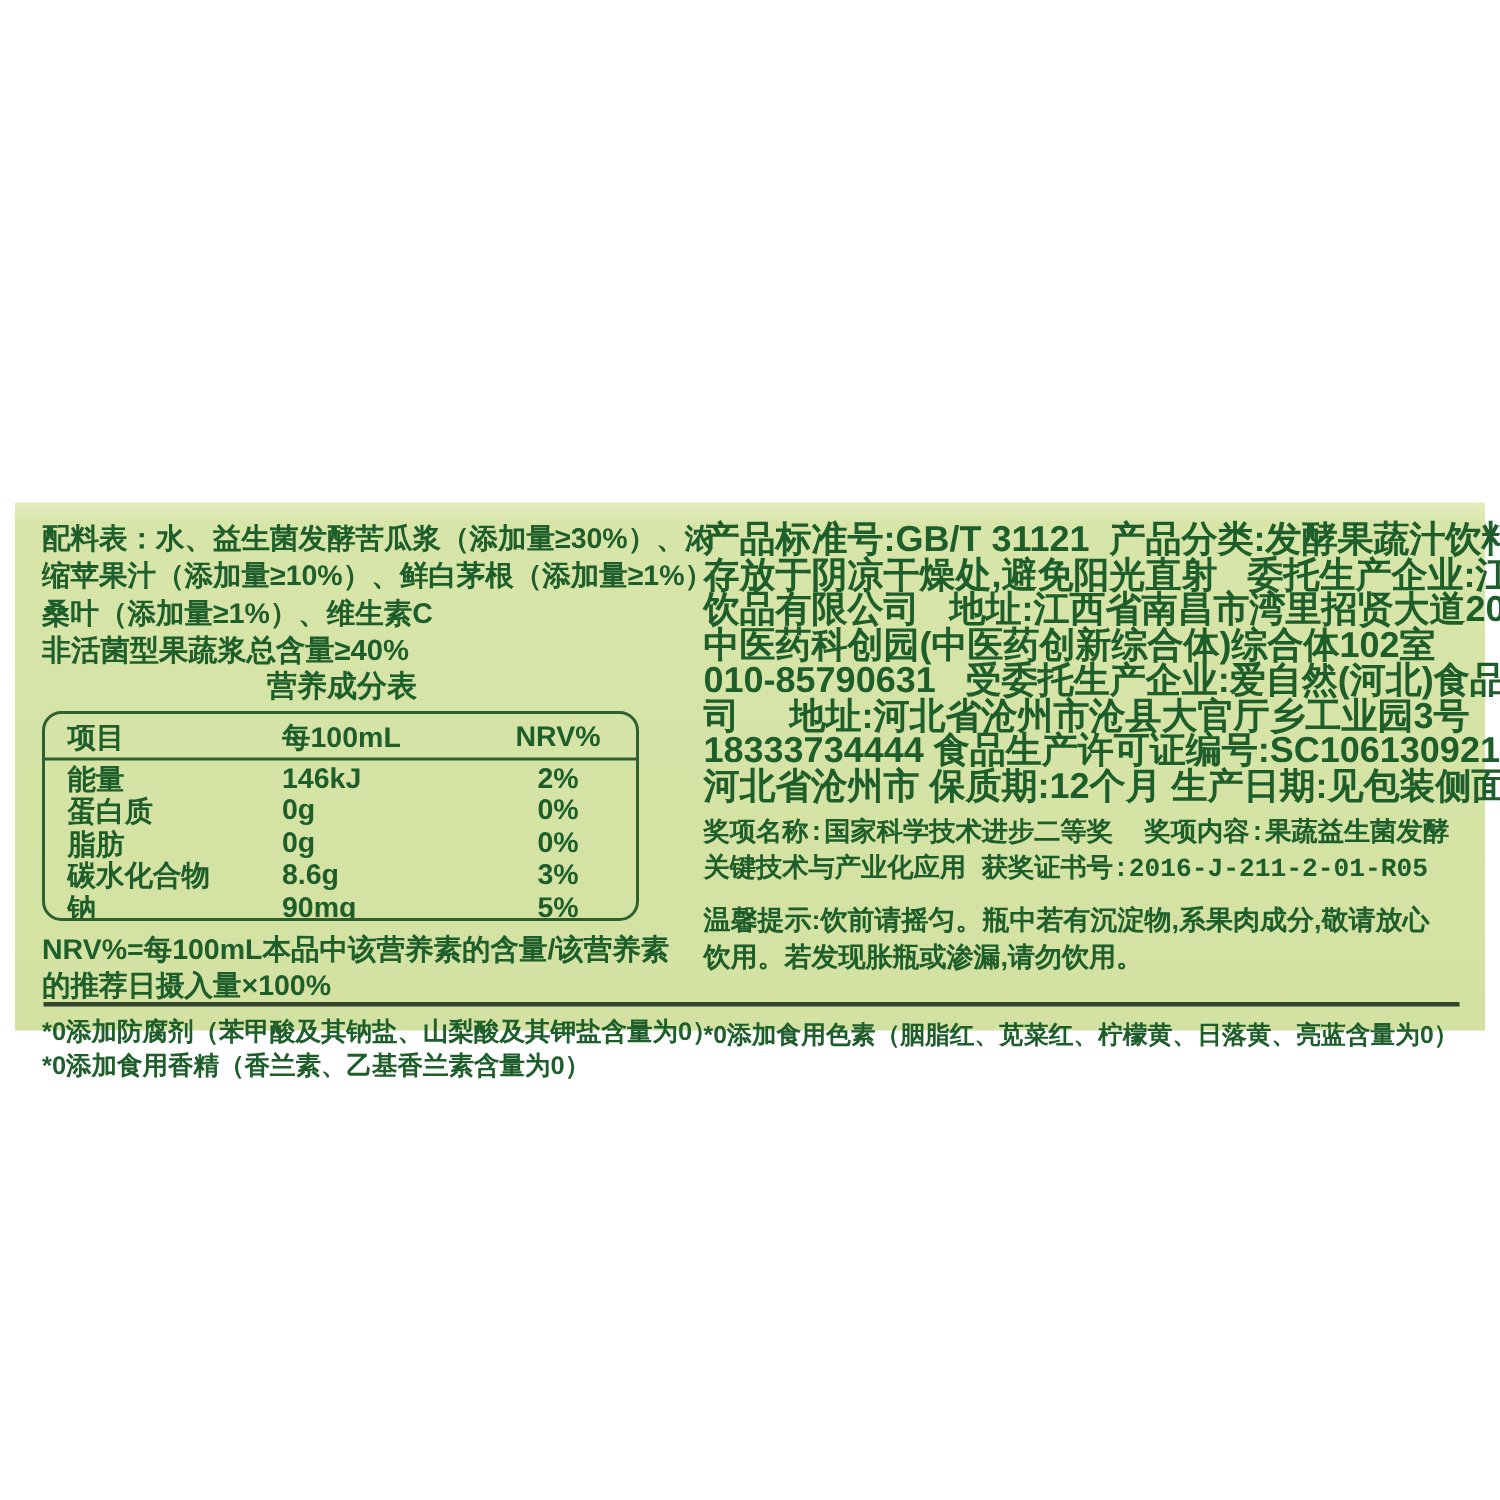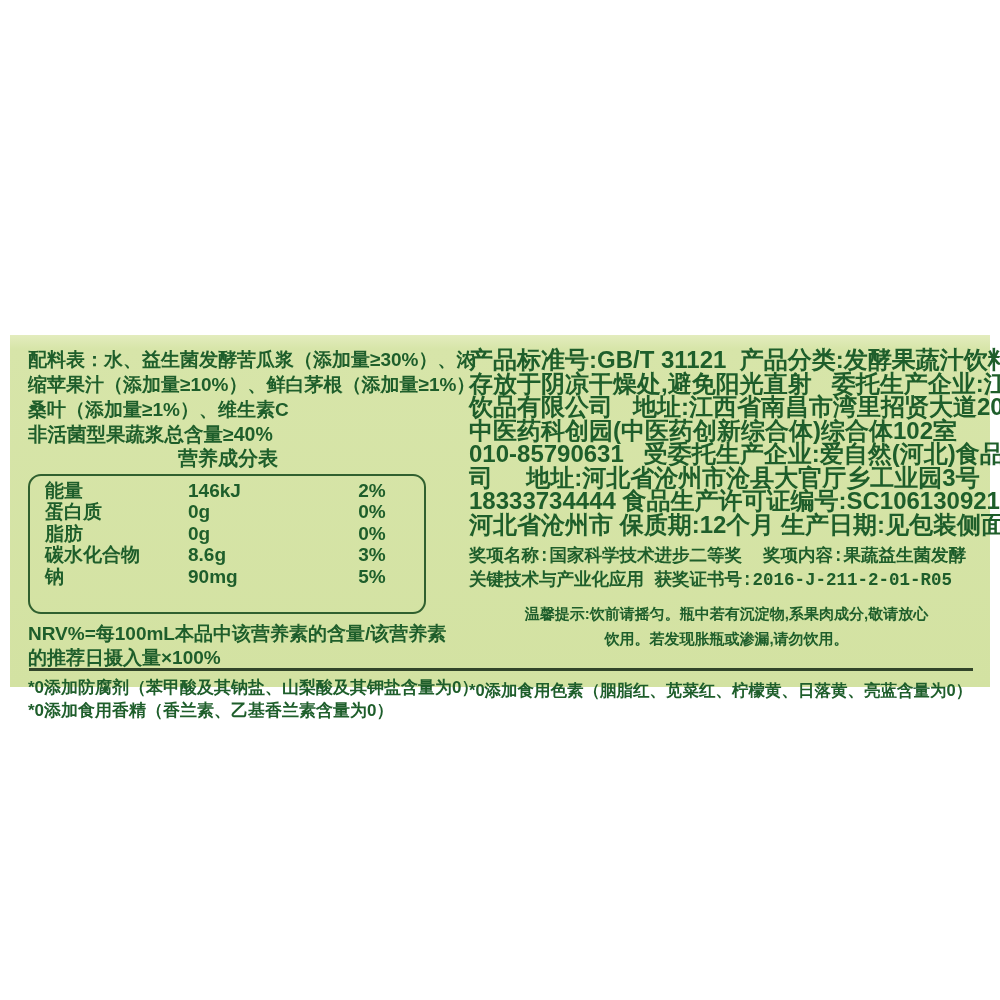--- a/index.html
+++ b/index.html
@@ -85,23 +85,22 @@
     line-height:23.5px;
   }
   .award-block{
     margin-top:8px;
     font-size:17.5px;
     line-height:24px;
     font-family:Liberation Mono, monospace;
   }
   .tips-block{
     margin-top:9px;
-    font-size:15px;
+    font-size:18px;
     line-height:25px;
-    text-align:center;
   }
   .divider{
     position:absolute;
     left:19px;
     top:333px;
     width:944px;
     height:3px;
     background:#32452a;
   }
   .footnotes-left{
@@ -125,20 +124,25 @@
 <div class="label-panel">
 
   <div class="col-left">
     <div class="ingredients pre">配料表：水、益生菌发酵苦瓜浆（添加量≥30%）、浓
 缩苹果汁（添加量≥10%）、鲜白茅根（添加量≥1%）、
 桑叶（添加量≥1%）、维生素C</div>
     <div class="total-line">非活菌型果蔬浆总含量≥40%</div>
     <div class="nutrition-title">营养成分表</div>
 
     <div class="nutrition-table">
+      <div class="nt-header">
+          <span class="c1">项目</span>
+          <span class="c2">每100mL</span>
+          <span class="c3">NRV%</span>
+        </div>
       <div class="nt-body">
           <div class="nt-row">
             <span class="c1">能量</span>
             <span class="c2">146kJ</span>
             <span class="c3">2%</span>
           </div>
           <div class="nt-row">
             <span class="c1">蛋白质</span>
             <span class="c2">0g</span>
             <span class="c3">0%</span>

